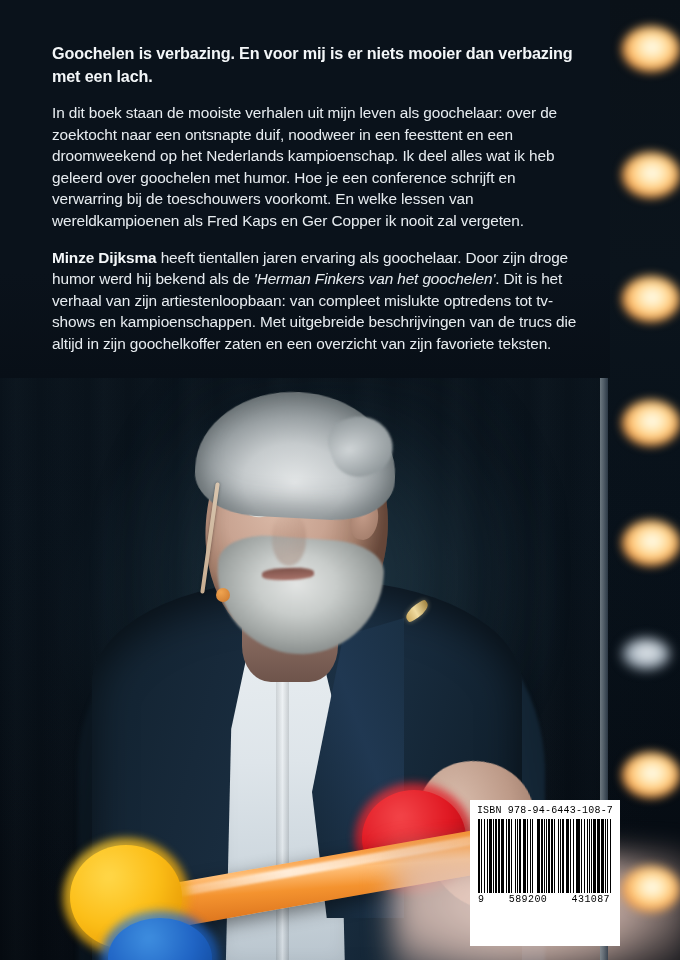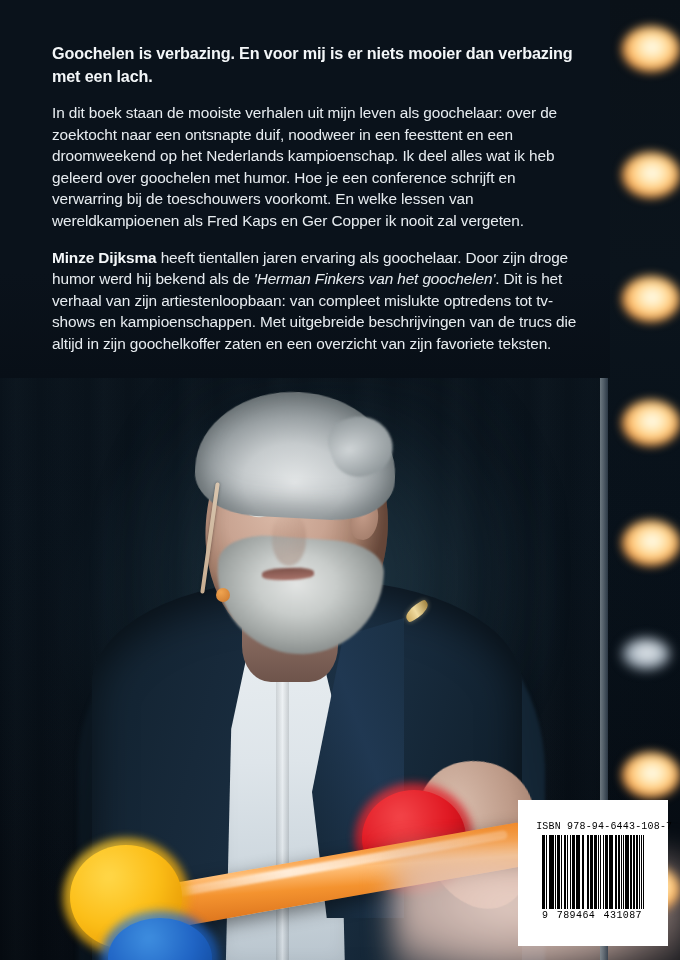--- a/index.html
+++ b/index.html
@@ -297,23 +297,22 @@
     width: 48px; height: 32px;
     filter: blur(6px);
   }
 
   
   .barcode-box {
     position: absolute;
     left: 470px; top: 800px;
     width: 150px; height: 146px;
     background: #ffffff;
-    padding: 17px;
+    padding: 1px;
     box-sizing: border-box;
-    margin-left: 48px;
   }
   .isbn-line {
     font-family: "Liberation Mono", monospace;
     font-size: 10.2px;
     letter-spacing: 0.2px;
     color: #000;
     text-align: center;
     padding-top: 4px;
     white-space: nowrap;
     transform: scaleX(0.98);
@@ -500,18 +499,18 @@
         <div class="bar" style="width: 1px; background: transparent;"></div>
         <div class="bar" style="width: 1px;"></div>
         <div class="bar" style="width: 2px; background: transparent;"></div>
         <div class="bar" style="width: 1px;"></div>
         <div class="bar" style="width: 3px; background: transparent;"></div>
         <div class="bar" style="width: 1px;"></div>
         <div class="bar" style="width: 1px; background: transparent;"></div>
       </div>
     <div class="ean-digits">
       <span>9</span>
-      <span>789464</span>
+      <span>589200</span>
       <span>431087</span>
     </div>
   </div>
 
 </div>
 
 </body></html>

